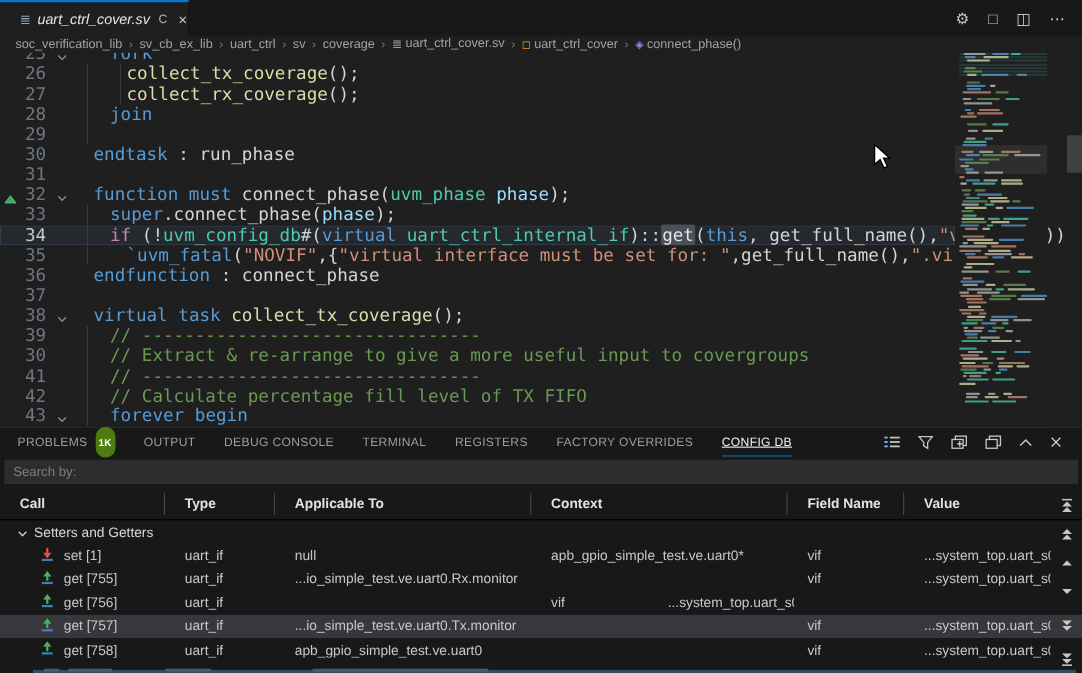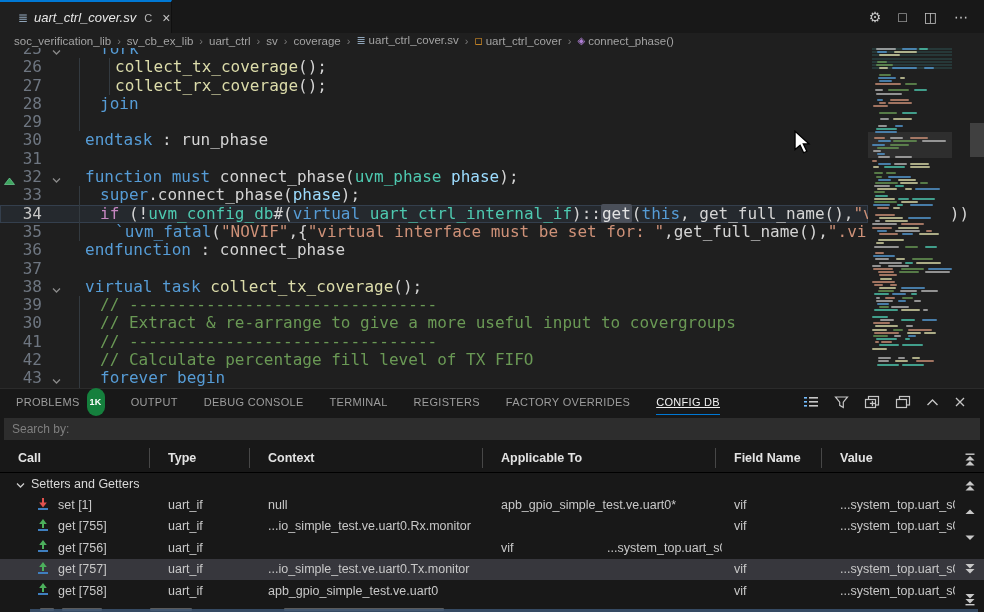--- a/index.html
+++ b/index.html
@@ -55,21 +55,21 @@
   .ed-thumb { position:absolute; right:0; top:75px; width:14px; height:34px; background:#4c4c4c; opacity:.75; cursor:pointer; }
 
   .cursor { position:absolute; left:792px; top:130px; z-index:30; pointer-events:none; }
 
   
   .panel { position:absolute; left:0; top:388px; width:984px; height:224px; background:#181818; border-top:1px solid #2b2b2b; }
   .ptabs { position:relative; height:26px; display:flex; align-items:center; gap:26px; padding-left:16px; }
   .ptab { font-size:11px; letter-spacing:.3px; color:#9d9d9d; cursor:pointer; display:flex; align-items:center; gap:7px;
     height:26px; line-height:26px; }
   .ptab.active { color:#f0f0f0; box-shadow:inset 0 -1px 0 #0078d4;text-decoration:underline; }
-  .pbadge { background:#15803d; color:#ffffff; font-size:9px; font-weight:bold; border-radius:9px;
+  .pbadge { background:#4d7c0f; color:#ffffff; font-size:9px; font-weight:bold; border-radius:9px;
     min-width:17px; height:28px; display:inline-flex; align-items:center; justify-content:center; padding:0 3px; }
   .pactions { margin-left:auto; display:flex; align-items:center; gap:15px; padding-right:18px; }
   .pactions .pa { cursor:pointer; display:flex; align-items:center; }
 
   .searchrow { margin:3px 4px 0 4px; }
   .searchrow input { width:100%; height:22px; background:#2d2d2d; border:none; outline:none;
     color:#cccccc; font-size:12px; padding:0 8px; font-family:"Liberation Sans", sans-serif; }
   .searchrow input::placeholder { color:#7f7f7f; }
 
   .grid { position:relative; margin-top:4px; }
@@ -617,22 +617,22 @@
           </span>
         </div>
       </div>
     <div class="searchrow">
       <input id="searchInput" value="" placeholder="Search by:" style="">
     </div>
     <div class="grid">
       <div class="ghead" id="gridhead">
           <div class="gh" style="width: 150px;">Call</div>
           <div class="gh" style="width: 100px;">Type</div>
+          <div class="gh" style="width: 233px;">Applicable To</div>
           <div class="gh" style="width: 233px;">Context</div>
-          <div class="gh" style="width: 233px;">Applicable To</div>
           <div class="gh" style="width: 106px;">Field Name</div>
           <div class="gh" style="width: 133px;">Value</div>
         </div>
       <div class="gbody" id="gridbody">
           <div class="ggroup">
             <span><svg width="9" height="6" viewBox="0 0 9 6">
                 <polyline points="1,1.5 4.5,5 8,1.5" fill="none" stroke="#cccccc" stroke-width="1.3"></polyline>
               </svg></span>
             <span>Setters and Getters</span>
           </div>

